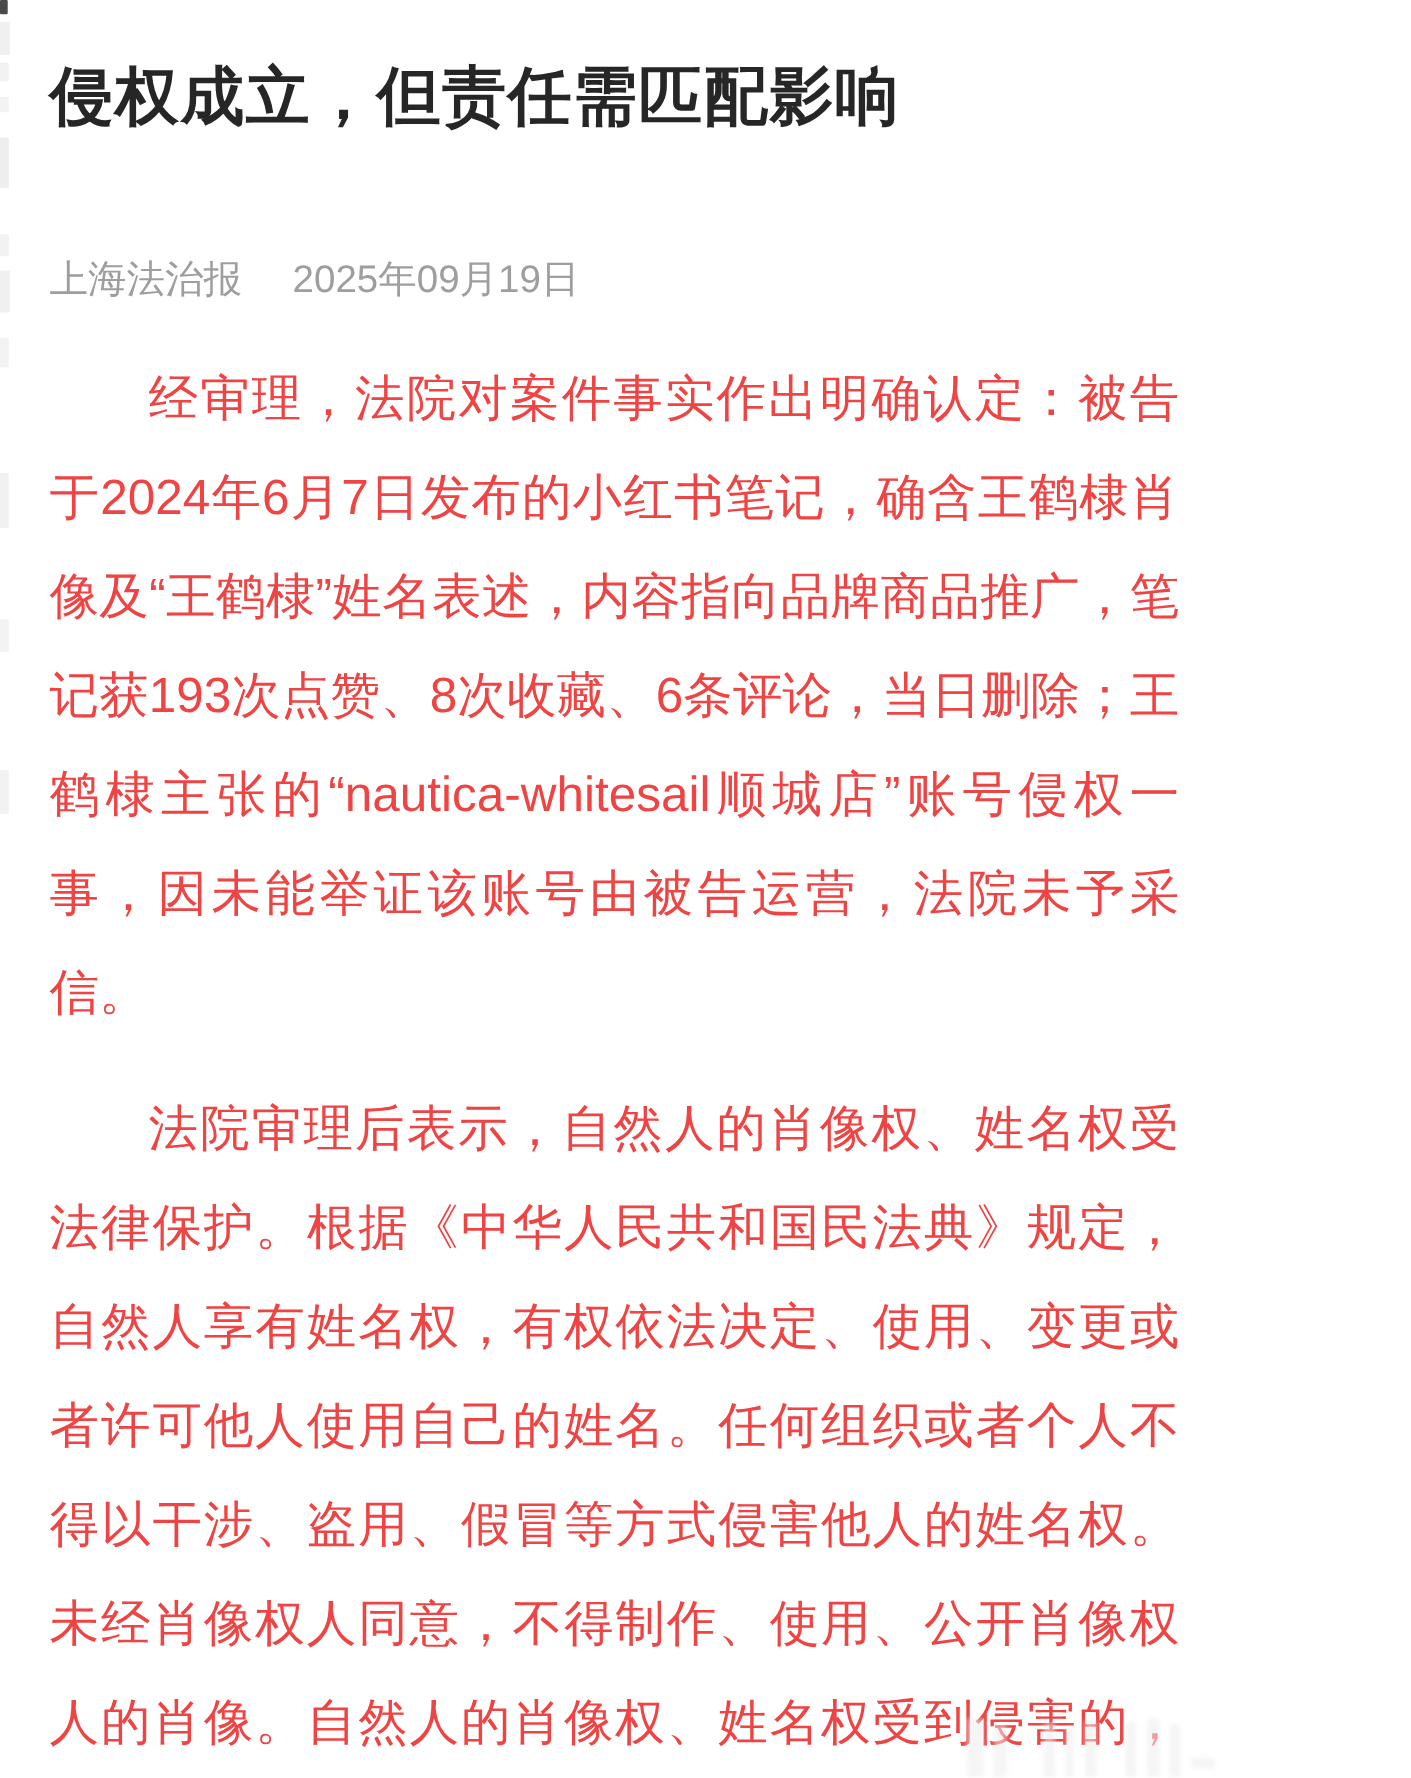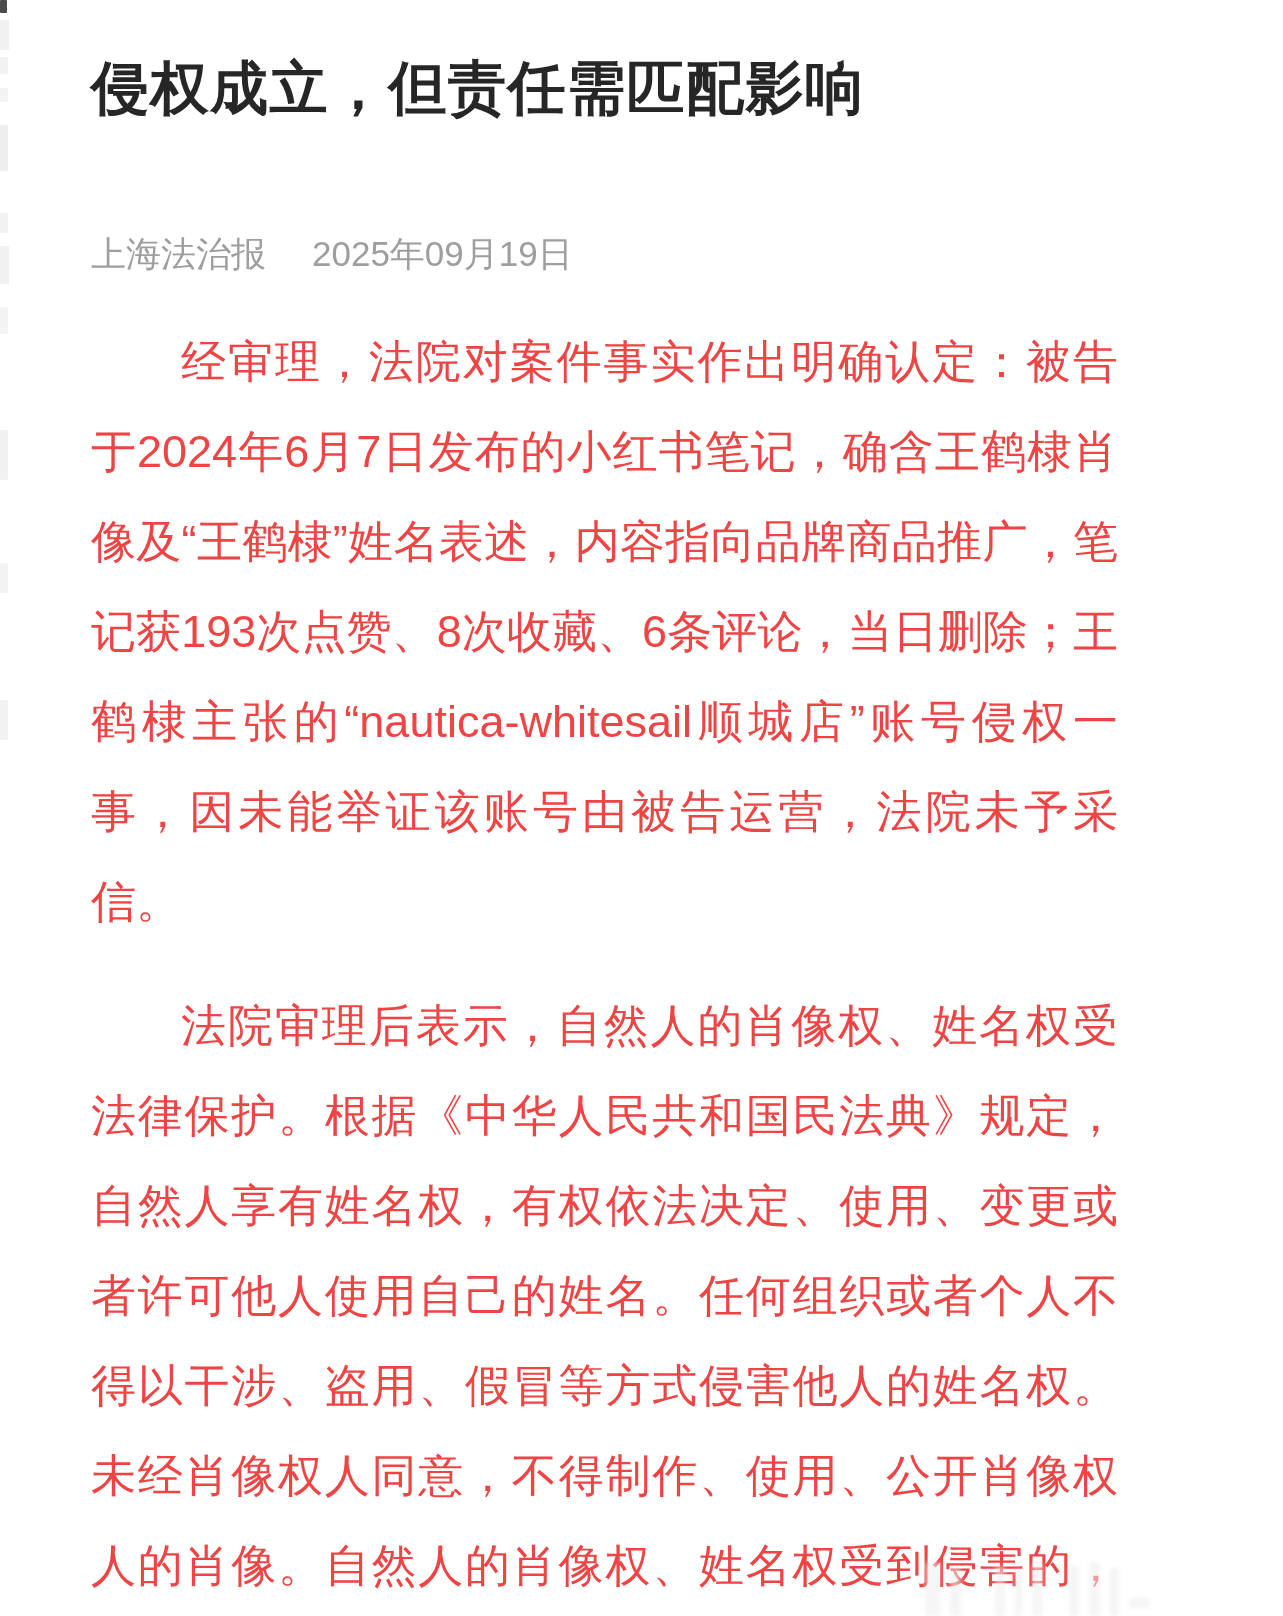--- a/index.html
+++ b/index.html
@@ -7,21 +7,20 @@
     padding: 0;
     background: #ffffff;
   }
   .page {
     position: relative;
     width: 1122px;
     height: 1616px;
     background: #ffffff;
     overflow: hidden;
     font-family: "Liberation Sans", "DejaVu Sans", sans-serif;
-    padding-left: 46px;
   }
   .title {
     margin: 52px 50px 0 45px;
     font-size: 58px;
     line-height: 72px;
     font-weight: 700;
     color: #262626;
     letter-spacing: 1.5px;
   }
   .meta {

